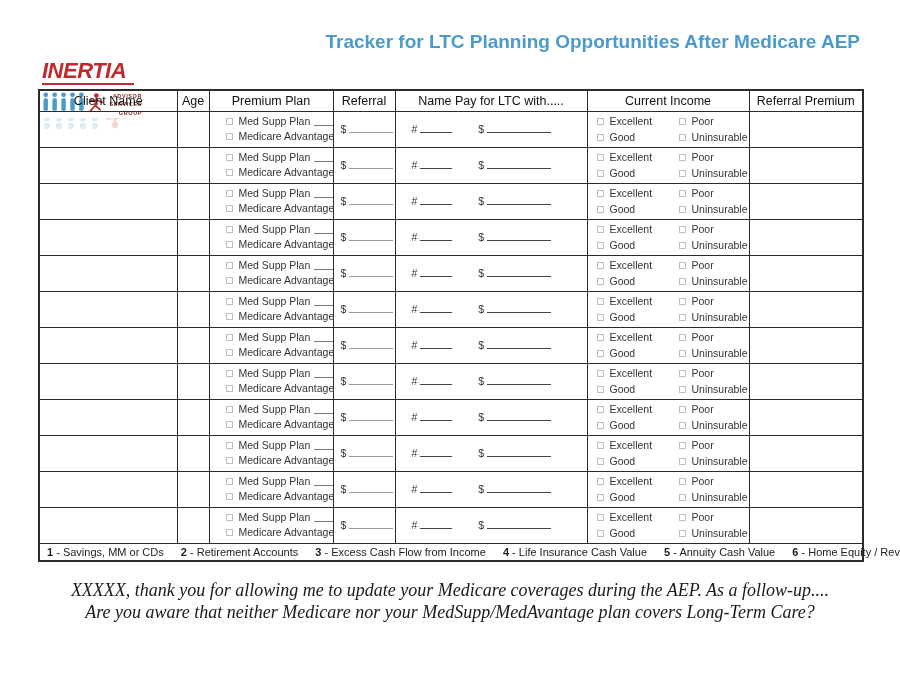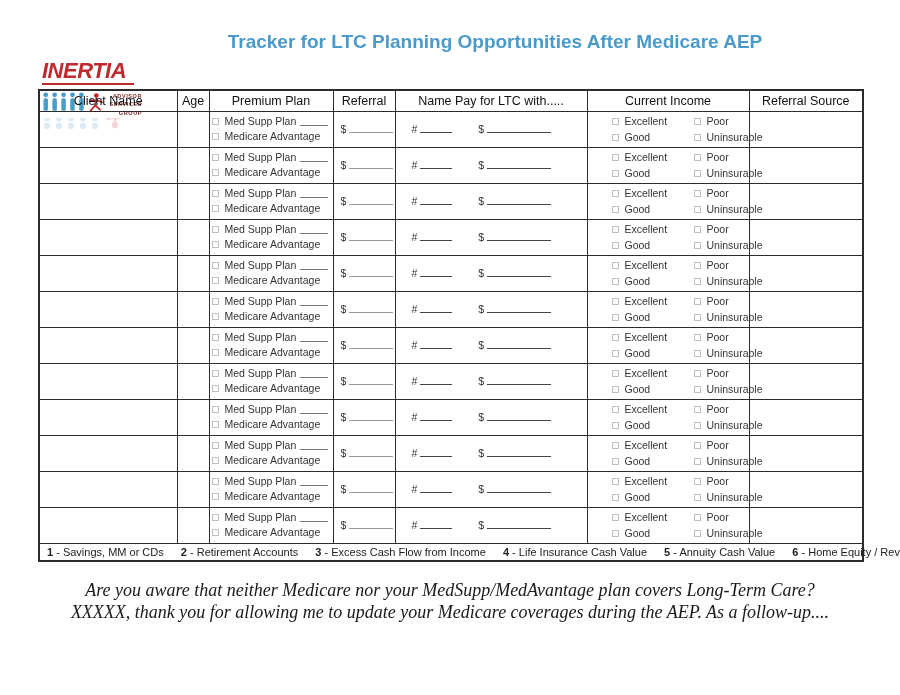--- a/index.html
+++ b/index.html
@@ -24,21 +24,21 @@
   .logo-row { display: flex; align-items: flex-start; gap: 2px; }
   .logo-tagline {
     font-size: 5.5px; font-weight: bold; letter-spacing: 0.6px;
     color: #7C2A24; text-align: right; line-height: 1.5; padding-top: 4px;
   }
   .logo-reflection { opacity: 0.18; transform: scaleY(-1); height: 12px; overflow: hidden; margin-left: 0; }
 
   
   .page-title {
     position: absolute; left: 130px; right: 40px; top: 31px;
-    text-align: center;
+    text-align: right;
     font-size: 19px; font-weight: bold;
     color: #4A9ACA;
   }
 
   
   .tracker-wrap { position: absolute; left: 38px; top: 89px; width: 824px; }
   table.tracker {
     border-collapse: collapse; table-layout: fixed; width: 824px;
     border: 2px solid #2b2b2b;
   }
@@ -46,38 +46,38 @@
     border: 1px solid #2b2b2b;
     vertical-align: middle;
   }
   table.tracker th {
     height: 21px; font-size: 12.5px; font-weight: normal;
     text-align: center; color: #111;
   }
   th.th-left { text-align: left; }
   table.tracker td { height: 36px; font-size: 10.5px; color: #333; }
 
-  .cell-medigap { padding-left: 2px; }
+  .cell-medigap { padding-left: 16px; }
   .opt { display: flex; align-items: center; line-height: 15px; white-space: nowrap; }
   .cb {
     display: inline-block; width: 7px; height: 7px;
     border: 1px solid #bfbfbf; background: #fff;
     margin-right: 6px; flex: 0 0 auto;
   }
   .blank { display: inline-block; border-bottom: 1px solid #777; height: 9px; }
   .blank-medsupp { width: 28px; margin-left: 4px; }
   .cell-premium { padding-left: 7px; white-space: nowrap; }
   .blank-premium { width: 44px; margin-left: 3px; border-bottom-color: #999; }
   .cell-pay { padding-left: 16px; white-space: nowrap; font-size: 11px; }
   .blank-paycount { width: 32px; margin-left: 3px; border-bottom-color: #444; }
   .blank-payamt { width: 64px; margin-left: 3px; border-bottom-color: #444; }
   .pay-gap { display: inline-block; width: 26px; }
   .sym { color: #333; }
 
-  .cell-health { padding-left: 24px; }
+  .cell-health { padding-left: 9px; }
   .health-grid { display: grid; grid-template-columns: 82px auto; row-gap: 1px; }
   .hopt { display: flex; align-items: center; line-height: 15px; white-space: nowrap; }
 
   tr.legend-row td {
     height: 18px; font-size: 11px; text-align: center; color: #222;
     white-space: nowrap;
   }
   .legend-item { margin: 0 7px; }
   .legend-item b { font-weight: bold; }
 
@@ -188,21 +188,21 @@
           <col style="width:114px">
       </colgroup>
       <thead>
         <tr>
           <th class="th-left">Client Name</th>
           <th>Age</th>
           <th>Premium Plan</th>
           <th>Referral</th>
           <th>Name Pay for LTC with.....</th>
           <th>Current Income</th>
-          <th>Referral Source</th>
+          <th>Referral Premium</th>
         </tr>
       </thead>
       <tbody>
   <tr>
     <td class="cell-client"></td>
     <td class="cell-age"></td>
     <td class="cell-medigap">
       <div class="opt">
         <span class="cb"></span>
         <span>Med Supp Plan</span>
@@ -724,17 +724,17 @@
             <span class="legend-item"><b>4</b> - <span>Life Insurance Cash Value</span></span>
             <span class="legend-item"><b>5</b> - <span>Annuity Cash Value</span></span>
             <span class="legend-item"><b>6</b> - <span>Home Equity / Reverse</span></span>
           </td>
         </tr>
       </tfoot>
     </table>
   </div>
 
   <div class="note">
+    <div>XXXXX, thank you for allowing me to update your Medicare coverages during the AEP. As a follow-up....</div>
     <div>Are you aware that neither Medicare nor your MedSupp/MedAvantage plan covers Long-Term Care?</div>
-    <div>XXXXX, thank you for allowing me to update your Medicare coverages during the AEP. As a follow-up....</div>
   </div>
 
 </div>
 
 </body></html>

